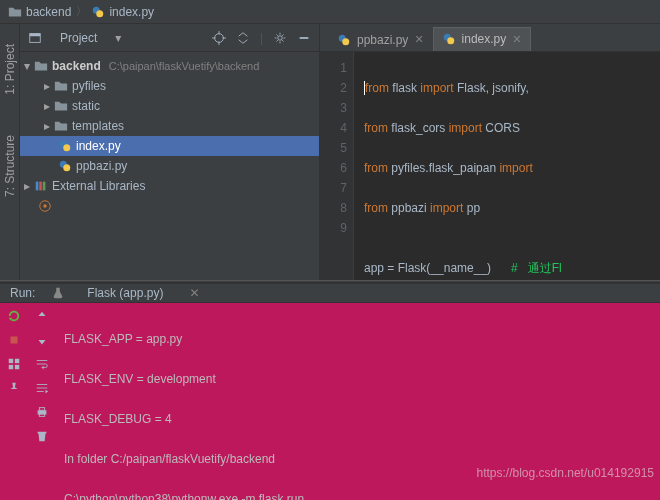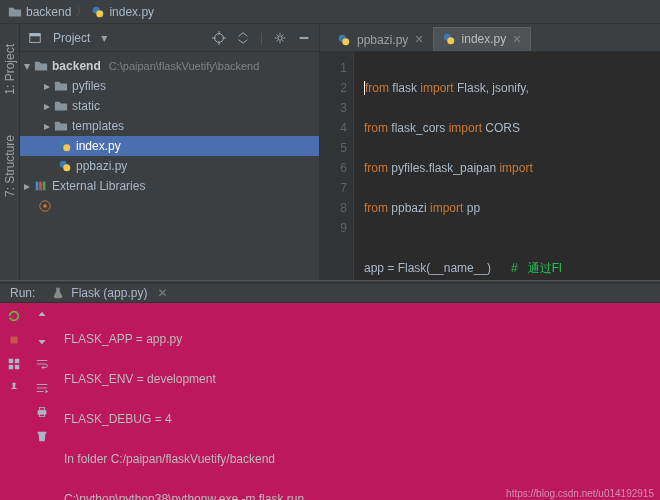--- a/index.html
+++ b/index.html
@@ -4,51 +4,51 @@
 <style>
 * { margin:0; padding:0; box-sizing:border-box; font-family:"Segoe UI",sans-serif; font-size:12px; }
 body { background:#3c3f41; color:#a9b7c6; width:660px; height:500px; overflow:hidden; position:relative; }
 .breadcrumb { height:24px; display:flex; align-items:center; padding:0 8px; gap:4px; border-bottom:1px solid #323232; }
 .breadcrumb .sep { color:#606366; }
 .main { display:flex; height:256px; }
 .left-tabs { width:20px; background:#3c3f41; border-right:1px solid #323232; display:flex; flex-direction:column; align-items:center; padding-top:20px; gap:40px; }
 .left-tabs .vtab { writing-mode:vertical-rl; transform:rotate(180deg); font-size:11px; color:#a0a0a0; display:flex; align-items:center; gap:4px; cursor:pointer; }
 .project-panel { width:300px; background:#3c3f41; border-right:1px solid #323232; display:flex; flex-direction:column; }
 .panel-header { height:28px; display:flex; align-items:center; justify-content:space-between; padding:0 8px; border-bottom:1px solid #323232; }
-.panel-title { display:flex; align-items:center; gap:11px; }
+.panel-title { display:flex; align-items:center; gap:18px; }
 .panel-tools { display:flex; gap:10px; }
 .tree { flex:1; padding:4px 0; overflow-y:auto; }
 .tree-row { height:20px; display:flex; align-items:center; gap:4px; padding-right:8px; cursor:pointer; }
 .tree-row.selected { background:#4b6eaf; color:#fff; }
 .tree-row .lbl { white-space:nowrap; }
 .tree-row .path { color:#808080; font-size:11px; margin-left:4px; }
 .editor-area { flex:1; background:#2b2b2b; display:flex; flex-direction:column; }
 .editor-tabs { height:28px; display:flex; align-items:flex-end; padding-left:8px; background:#3c3f41; border-bottom:1px solid #323232; }
 .etab { height:24px; display:flex; align-items:center; gap:6px; padding:0 8px; border:1px solid transparent; border-bottom:none; background:#3c3f41; color:#a0a0a0; cursor:pointer; }
 .etab.active { background:#4e5254; color:#bbb; border-color:#5e6060; border-bottom:1px solid #4e5254; }
 .etab .x { color:#808080; font-size:11px; }
 .code { flex:1; display:flex; font-family:"JetBrains Mono",Consolas,monospace; font-size:13px; overflow:hidden; }
 .gutter { width:34px; background:#313335; text-align:right; padding:6px 6px 0 0; color:#606366; line-height:20px; border-right:1px solid #3c3f41; }
 .code-body { flex:1; padding:6px 0 0 10px; line-height:20px; white-space:pre; overflow:hidden; }
 .kw { color:#cc7832; }
 .fn { color:#a9b7c6; }
 .com { color:#22c55e; }
 .cursor { border-left:1px solid #fff; }
 .run-panel { position:absolute; top:282px; left:0; right:0; bottom:0; background:#be185d; border-top:2px solid #323232; display:flex; flex-direction:column; }
 .run-header { height:24px; display:flex; align-items:center; padding:0 10px; gap:8px; background:#3c3f41; border-bottom:1px solid #323232; }
-.run-header .title { display:flex; align-items:center; gap:6px; padding:2px 8px; }
+.run-header .title { display:flex; align-items:center; gap:22px; padding:2px 8px; }
 .run-header .title .x { margin-left:4px; color:#808080; }
 .run-body { flex:1; display:flex; }
 .run-tools { width:28px; display:flex; flex-direction:column; align-items:center; padding-top:6px; gap:10px; }
 .run-icons2 { width:28px; display:flex; flex-direction:column; align-items:center; padding-top:6px; gap:10px; }
 .run-console { flex:1; font-family:Consolas,monospace; font-size:13px; line-height:20px; padding:6px 8px; color:#bbb; white-space:pre; overflow:hidden; }
 .panel-divider { height:2px; background:#3c3f41; border-top:1px solid #555; cursor:ns-resize; }
 .ico { width:14px; height:14px; display:inline-flex; }
 svg { width:100%; height:100%; }
-.watermark { position:absolute; right:6px; bottom:1px; color:#ddd; font-size:10px; opacity:.6; }
+.watermark { position:absolute; right:6px; bottom:20px; color:#ddd; font-size:12px; opacity:.6; }
 </style>
 </head>
 <body>
 
 <div class="breadcrumb">
   <span class="ico">
       <svg viewBox="0 0 16 16">
         <path fill="#87939a" d="M1 3h5l2 2h7v8H1z"></path>
       </svg>
     </span>

